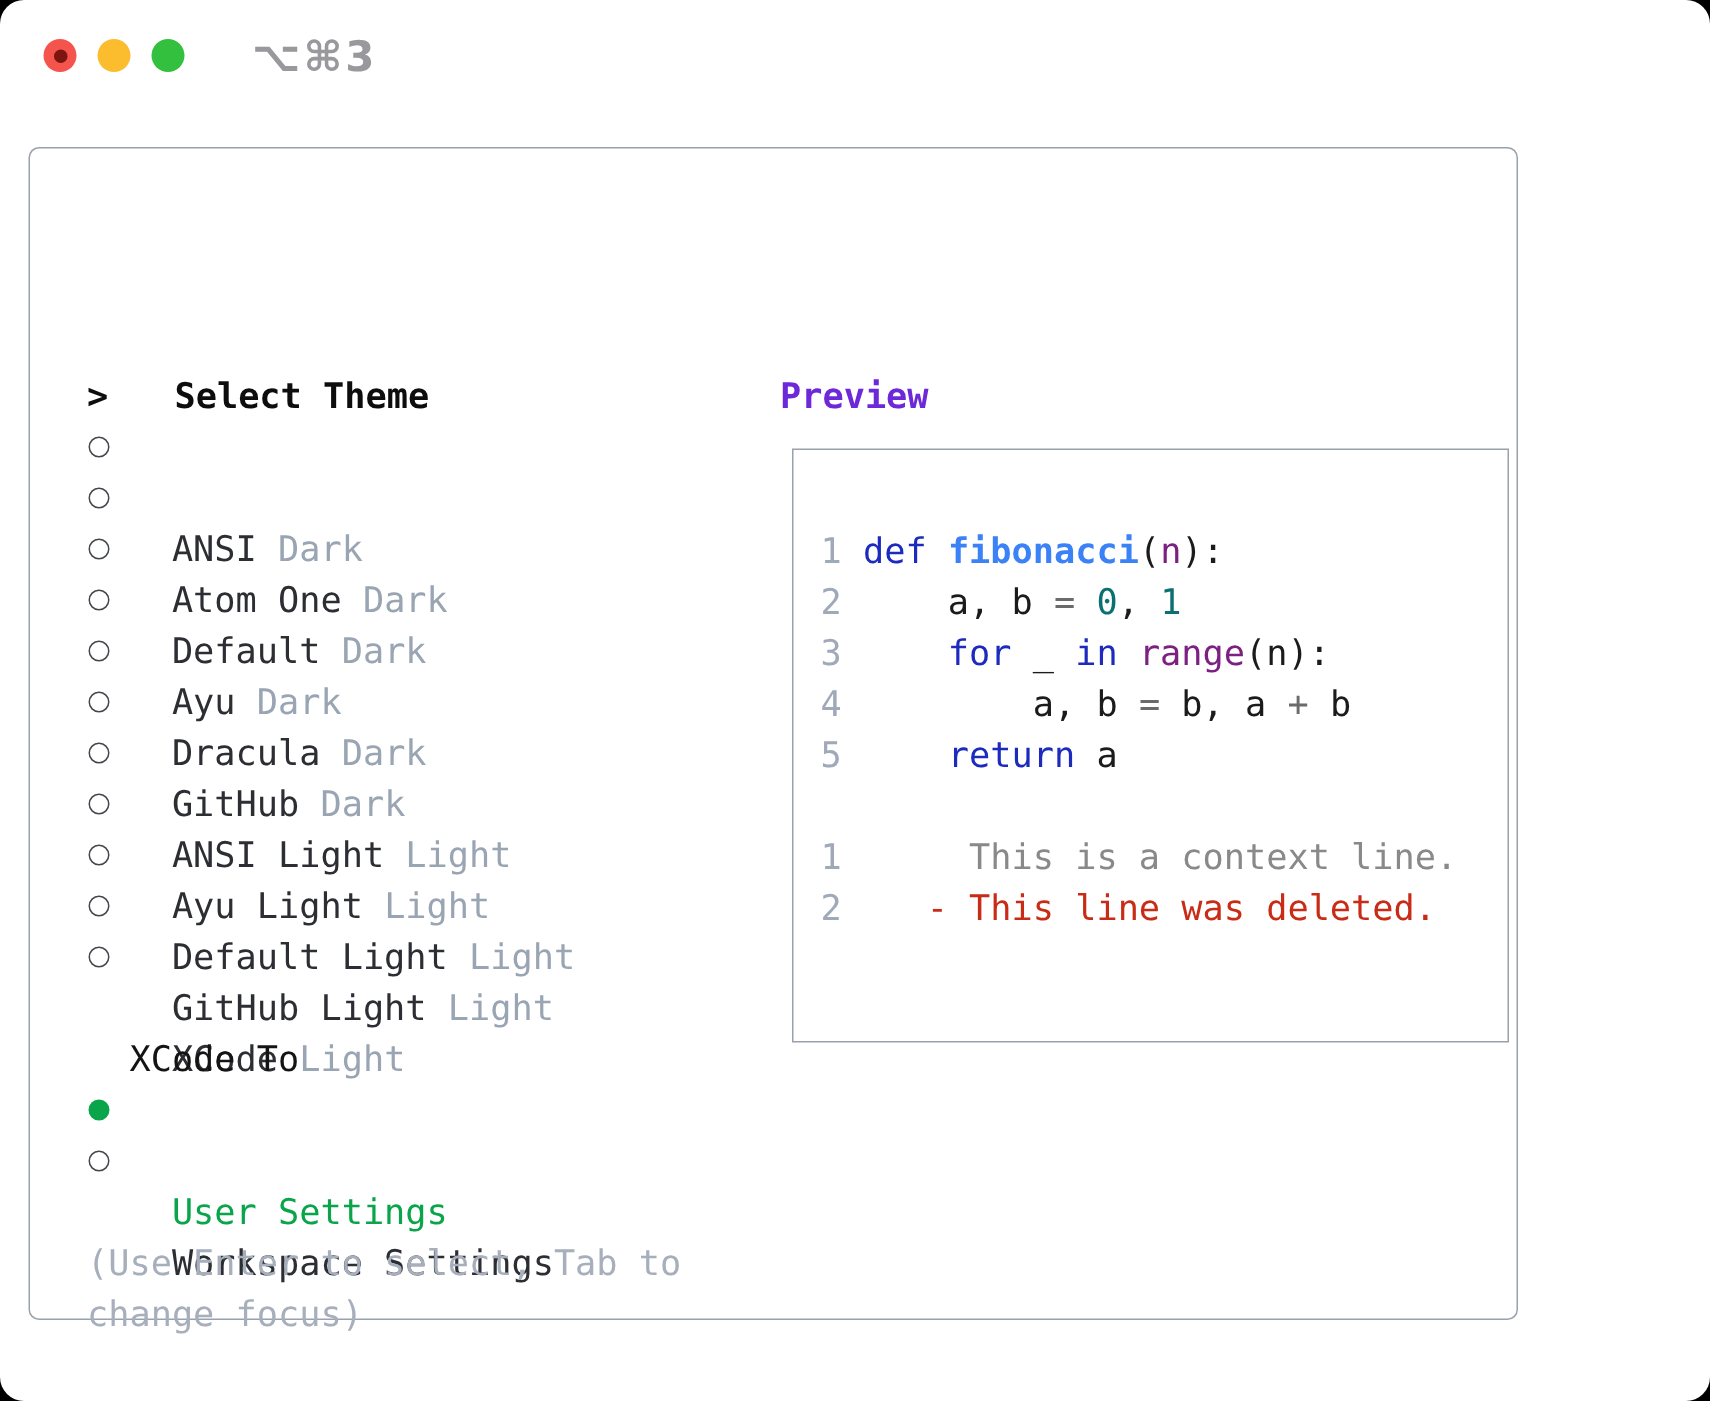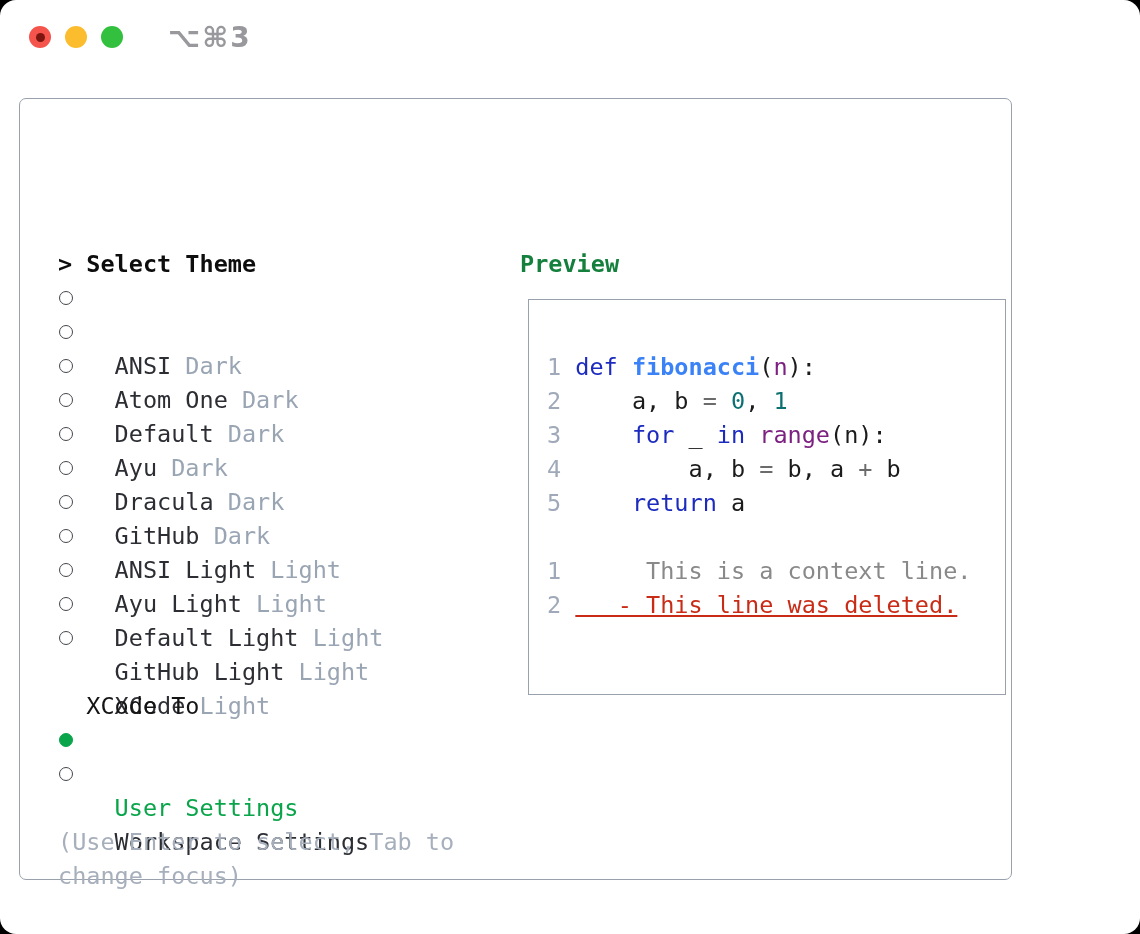--- a/index.html
+++ b/index.html
@@ -23,33 +23,33 @@
   .panel{position:absolute;left:19px;top:98px;width:993px;height:782px;
          border:1.5px solid var(--border);border-radius:7px;box-sizing:border-box;}
 
   
   .leftcol{position:absolute;left:38px;top:148px;width:450px;
            font-size:23.5px;line-height:34px;color:var(--ink);}
   .row{position:relative;height:34px;line-height:34px;white-space:pre;}
   .row.indent{padding-left:28.3px;}
   .spacer{height:34px;}
   .hdr-prompt{font-weight:bold;color:#0d0d0d;}
-  .hdr-title{font-weight:bold;color:#0d0d0d;}
+  .hdr-title{font-weight:bold;color:#0d0d0d;margin-left:30px;}
   .bullet{position:absolute;left:1px;top:50%;width:12px;height:12px;margin-top:-7.5px;
           border:1.8px solid #43464c;border-radius:50%;box-sizing:content-box;background:transparent;}
   .row.selected .bullet{background:var(--accent-green);border-color:var(--accent-green);}
   .tname{color:var(--ink);}
   .row.selected .tname{color:var(--accent-green);}
   .tvariant{color:var(--muted);}
   .apply-title{color:#141414;}
   .hint{color:var(--hint);}
 
   
   .preview-title{position:absolute;left:500px;top:148px;height:34px;line-height:34px;
-           font-size:23.5px;font-weight:bold;color:#15803d;}
+           font-size:23.5px;font-weight:bold;color:#6d28d9;}
   .preview-box{position:absolute;left:508px;top:200px;width:478px;height:396px;
            border:1.5px solid var(--border);box-sizing:border-box;background:#fff;}
   .code{padding:50px 0 0 18px;font-size:23.5px;}
   .cl{height:34px;line-height:34px;white-space:pre;}
   .lnum{color:var(--linenum);}
 </style>
 </head>
 <body>
 
 <div class="stage" style="--accent-green: #0aa54b; --ink: #2c2e33; --muted: #9aa5b4; --hint: #a6afbb; --border: #99a1ad; --linenum: #9fa9b9; --tl-red: #f4544c; --tl-red-dot: #7c150f; --tl-yellow: #fbbc2e; --tl-green: #33c03f; --title-gray: #98989d;">
@@ -126,19 +126,19 @@
 
       <div class="preview-box">
         <div class="code" id="code-lines">
             <div class="cl"><span class="lnum">1</span> <span style="color: rgb(28, 43, 190); text-align: right;">def</span><span style="color: rgb(27, 27, 27);"> </span><span style="color: #3b82f6; font-weight: bold;">fibonacci</span><span style="color: rgb(27, 27, 27);">(</span><span style="color: rgb(124, 32, 130);">n</span><span style="color: rgb(27, 27, 27);">):</span></div>
             <div class="cl"><span class="lnum">2</span> <span style="color: rgb(27, 27, 27);">    a, b </span><span style="color: rgb(107, 107, 107);">=</span><span style="color: rgb(27, 27, 27);"> </span><span style="color: rgb(12, 111, 114);">0</span><span style="color: rgb(27, 27, 27);">, </span><span style="color: rgb(12, 111, 114);">1</span></div>
             <div class="cl"><span class="lnum">3</span> <span style="color: rgb(27, 27, 27);">    </span><span style="color: rgb(28, 43, 190);">for</span><span style="color: rgb(27, 27, 27);"> _ </span><span style="color: rgb(28, 43, 190);">in</span><span style="color: rgb(27, 27, 27);"> </span><span style="color: rgb(124, 32, 130);">range</span><span style="color: rgb(27, 27, 27);">(n):</span></div>
             <div class="cl"><span class="lnum">4</span> <span style="color: rgb(27, 27, 27);">        a, b </span><span style="color: rgb(107, 107, 107);">=</span><span style="color: rgb(27, 27, 27);"> b, a </span><span style="color: rgb(107, 107, 107);">+</span><span style="color: rgb(27, 27, 27);"> b</span></div>
             <div class="cl"><span class="lnum">5</span> <span style="color: rgb(27, 27, 27);">    </span><span style="color: rgb(28, 43, 190);">return</span><span style="color: rgb(27, 27, 27);"> a</span></div>
             <div class="cl"><span class="lnum"></span> </div>
             <div class="cl"><span class="lnum">1</span> <span style="color: rgb(137, 137, 137); margin-top: 44px;">     This is a context line.</span></div>
-            <div class="cl"><span class="lnum">2</span> <span style="color: rgb(201, 44, 22); text-decoration: underline;">   - This line was deleted.</span></div>
+            <div class="cl"><span class="lnum">2</span> <span style="color: rgb(201, 44, 22);">   - This line was deleted.</span></div>
           </div>
       </div>
 
     </div>
   </div>
 </div>
 
 </body></html>

